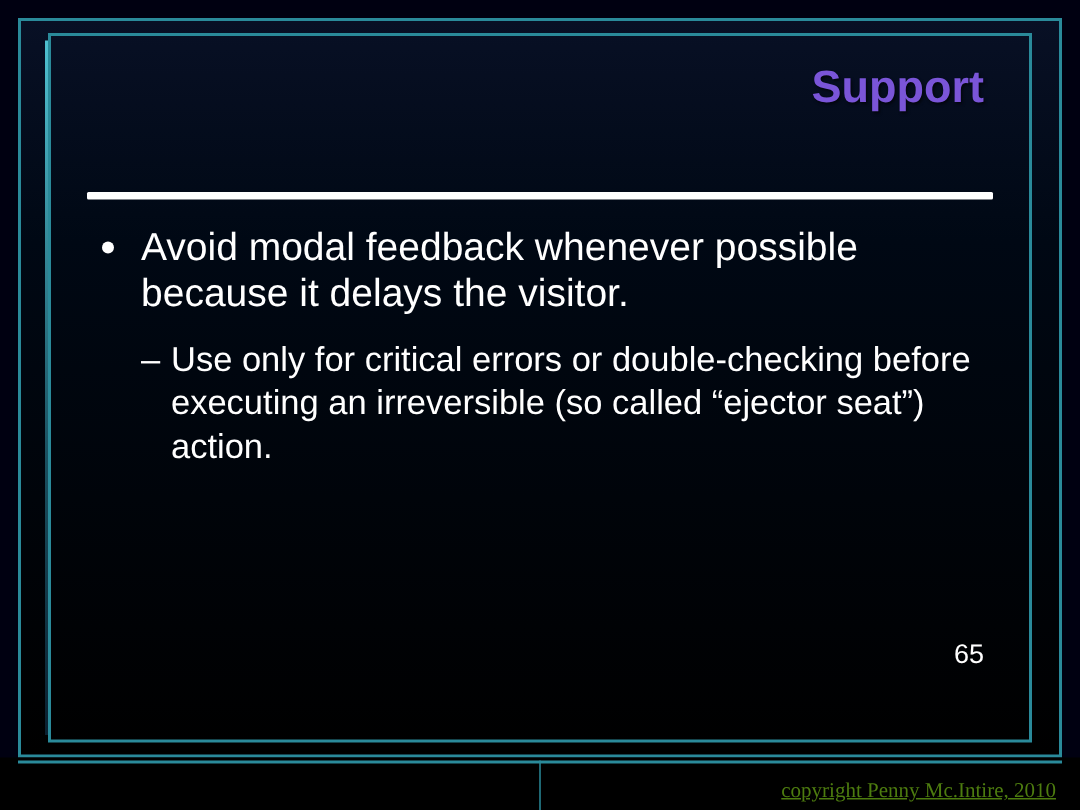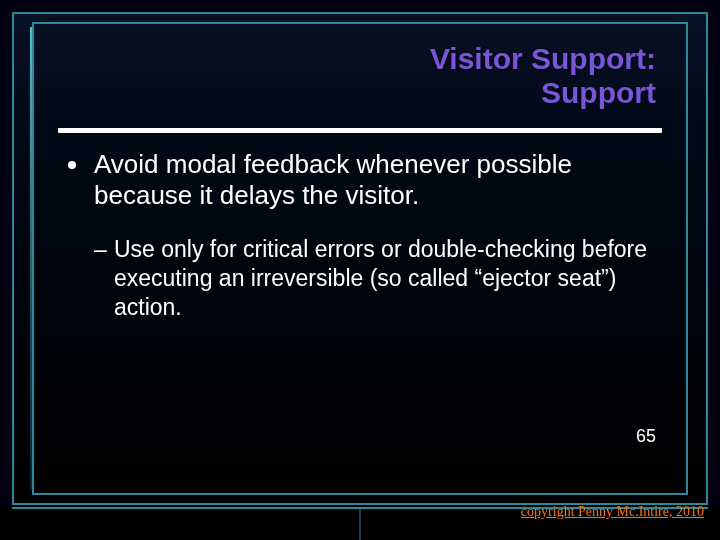--- a/index.html
+++ b/index.html
@@ -50,21 +50,21 @@
   .body {
     position: absolute;
     top: 125px; left: 34px; right: 34px;
     color: #fff;
   }
   .bullet-1 {
     position: relative;
     padding-left: 26px;
     font-size: 26px;
     line-height: 1.2;
-    margin-bottom: 24px;
+    margin-bottom: 14px;
   }
   .bullet-1 .dot {
     position: absolute; left: 0; top: 0.45em;
     width: 8px; height: 8px; border-radius: 50%;
     background: #fff;
   }
   .bullet-2 {
     position: relative;
     margin-left: 26px;
     padding-left: 20px;
@@ -94,36 +94,35 @@
   }
   .footer-divider {
     position: absolute;
     left: 50%; top: 2px; bottom: 0;
     width: 1px;
     background: #2a8a9a;
     transform: translateX(-50%);
   }
   .copyright {
     position: absolute;
-    right: 16px; bottom: 20px;
-    color: #f97316;
+    right: 16px; bottom: 4px;
+    color: #4d7c0f;
     font-size: 14px;
     text-decoration: underline;
     font-family: "Times New Roman", Times, serif;
   }
 </style>
 </head>
 <body>
 
 <div class="slide">
   <div class="outer-frame">
     <div class="inner-frame">
 
       <div class="title-block">
-        <span class="title-line">Visitor Support:</span>
         <span class="title-line">Support</span>
       </div>
 
       <div class="hr"></div>
 
       <div class="body">
         <div class="bullet-1">
           <span class="dot"></span>
           <span>Avoid modal feedback whenever possible because it delays the visitor.</span>
         </div>

